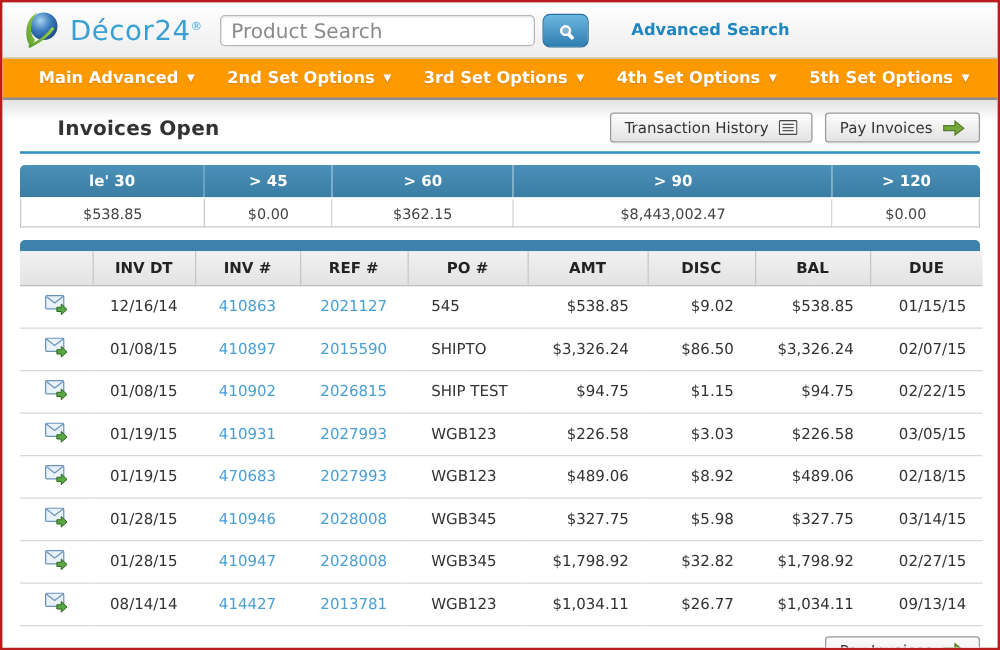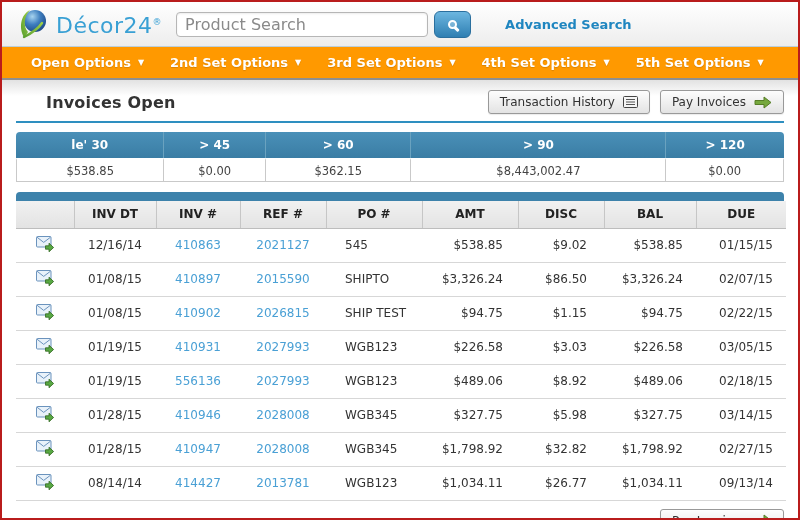--- a/index.html
+++ b/index.html
@@ -177,21 +177,21 @@
     </div>
     <input class="search-input" type="text" placeholder="Product Search" style="">
     <div class="search-btn">
       <span class="mag"></span>
     </div>
     <a class="adv-search">Advanced Search</a>
   </div>
 
   <div class="nav" id="nav-bar">
     <div class="nav-item">
-      <span>Open Options</span>
+      <span>Main Advanced</span>
       <span class="caret">▼</span>
     </div>
 
     <div class="nav-item">
       <span>2nd Set Options</span>
       <span class="caret">▼</span>
     </div>
 
     <div class="nav-item">
       <span>3rd Set Options</span>
@@ -358,21 +358,21 @@
         <td class="c-icon">
           <span class="env-btn">
             <svg width="19" height="16" viewBox="0 0 19 16">
               <rect x="0.5" y="0.5" width="14.5" height="10.5" rx="1" fill="#e9f2fa" stroke="#6b93bd"></rect>
               <path d="M1 1.2 L7.7 6.4 L14.5 1.2" fill="none" stroke="#6b93bd" stroke-width="1"></path>
               <path d="M9.5 9.8 h3.5 v-2.6 l4.6 4.3 -4.6 4.3 v-2.6 h-3.5 z" fill="#58a843" stroke="#2f661d" stroke-width="0.8"></path>
             </svg>
           </span>
         </td>
         <td class="c-invdt">01/19/15</td>
-        <td class="c-inv"><a class="cell-link">556136</a></td>
+        <td class="c-inv"><a class="cell-link">470683</a></td>
         <td class="c-ref"><a class="cell-link">2027993</a></td>
         <td class="c-po">WGB123</td>
         <td class="c-amt">$489.06</td>
         <td class="c-disc">$8.92</td>
         <td class="c-bal">$489.06</td>
         <td class="c-due">02/18/15</td>
       </tr>
 
       <tr>
         <td class="c-icon">

